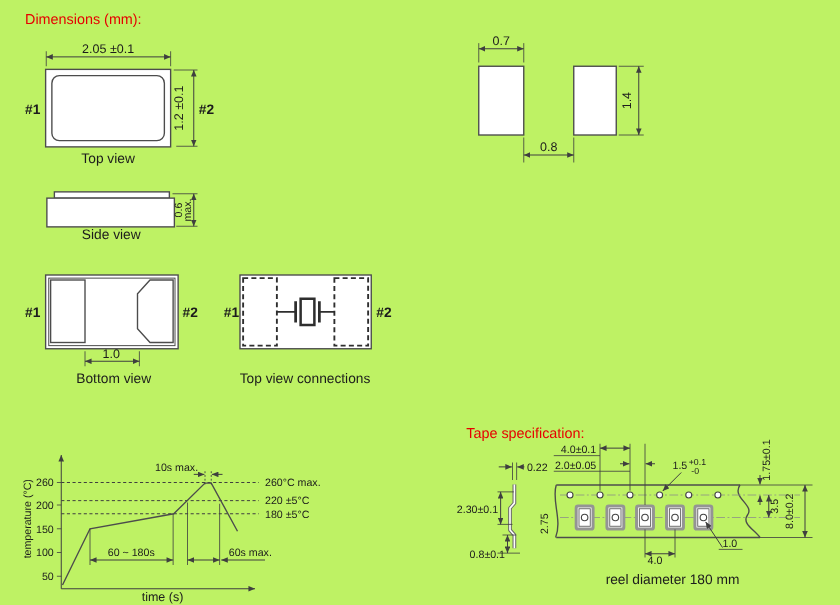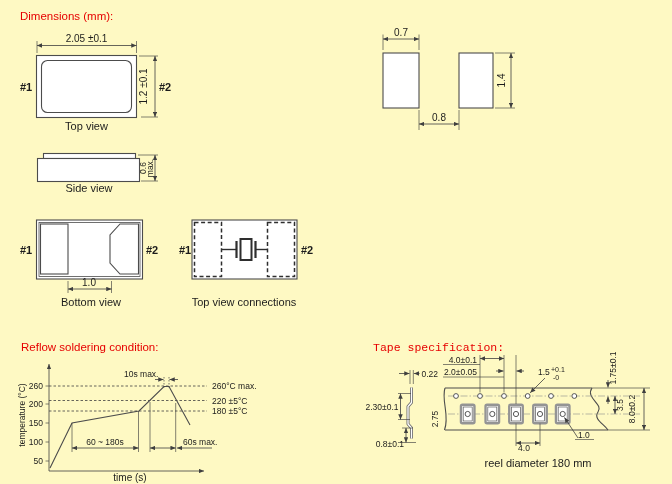--- a/index.html
+++ b/index.html
@@ -1,22 +1,22 @@
 <!DOCTYPE html>
 <html><head>
 <meta charset="utf-8">
 <style>
   html,body{margin:0;padding:0;background:#fff;}
-  #page{position:relative;width:672px;height:484px;background:#fef9c3;overflow:hidden;
+  #page{position:relative;width:672px;height:484px;background:#bef264;overflow:hidden;
         font-family:"Liberation Sans",sans-serif;}
   .heading{position:absolute;color:#e60000;font-size:11.5px;line-height:13px;white-space:nowrap;}
   #h-dim{left:20px;top:10px;}
   #h-pad{left:373px;top:10px;}
   #h-reflow{left:21px;top:341px;}
-  #h-tape{left:373px;top:341px;font-family:Liberation Mono, monospace;}
+  #h-tape{left:373px;top:341px;}
   svg{position:absolute;left:0;top:0;}
   
   .ln{stroke:#3f3f3f;stroke-width:0.8;fill:none;}
   .ext{stroke:#3f3f3f;stroke-width:0.65;fill:none;}
   .part{stroke:#4c4c4c;stroke-width:1.1;fill:#fff;}
   .partn{stroke:#4c4c4c;stroke-width:1.1;fill:none;}
   .thin{stroke:#4c4c4c;stroke-width:0.8;fill:none;}
   .dash{stroke:#3f3f3f;stroke-width:0.8;stroke-dasharray:2.5 2;fill:none;}
   .dashdot{stroke:#8a8a8a;stroke-width:0.6;stroke-dasharray:7 2 1.5 2;fill:none;}
   .dot{stroke:#3f3f3f;stroke-width:0.7;stroke-dasharray:1.5 1.5;fill:none;}
@@ -37,21 +37,20 @@
   text.pin{font-size:11px;font-weight:bold;}
   .mid{text-anchor:middle;}
   .end{text-anchor:end;}
 </style>
 </head>
 <body>
 
 <div id="page">
 
   <div id="h-dim" class="heading">Dimensions (mm):</div>
-  <div id="h-reflow" class="heading">Reflow soldering condition:</div>
   <div id="h-tape" class="heading">Tape specification:</div>
 
   <svg width="672" height="484" viewBox="0 0 672 484">
     <defs>
       <marker id="ar" viewBox="0 0 7 6" markerWidth="5.5" markerHeight="4.5" refX="7" refY="3" orient="auto-start-reverse" markerUnits="userSpaceOnUse">
         <path d="M0,0 L7,3 L0,6 Z" fill="#3f3f3f"></path>
       </marker>
     </defs>
 
     <g>

